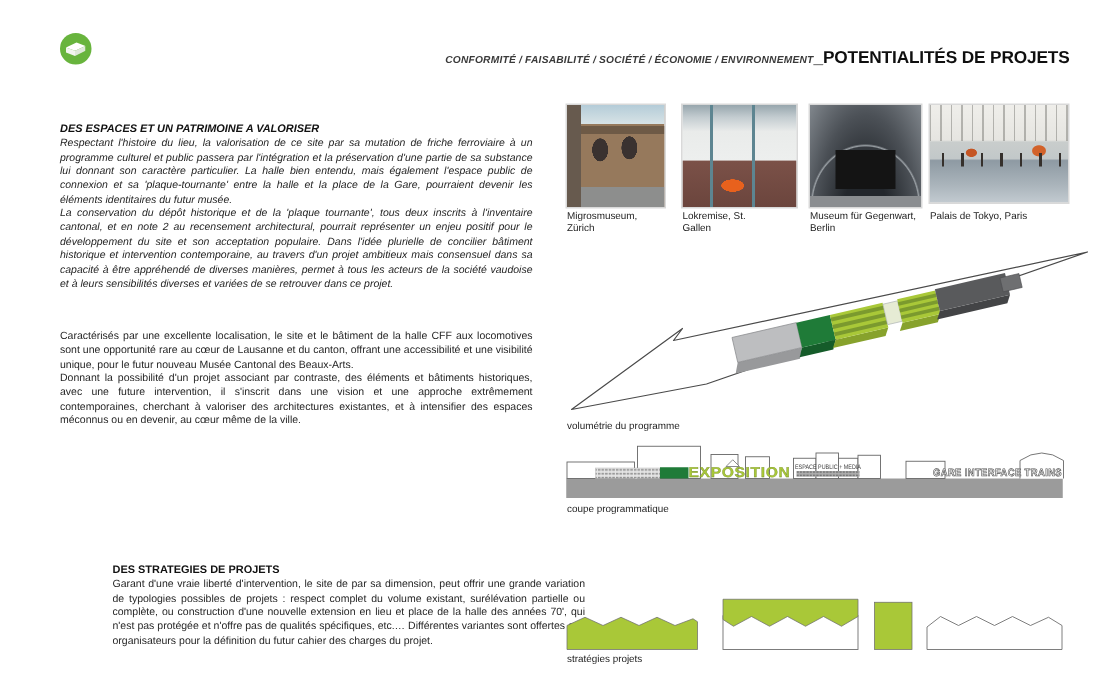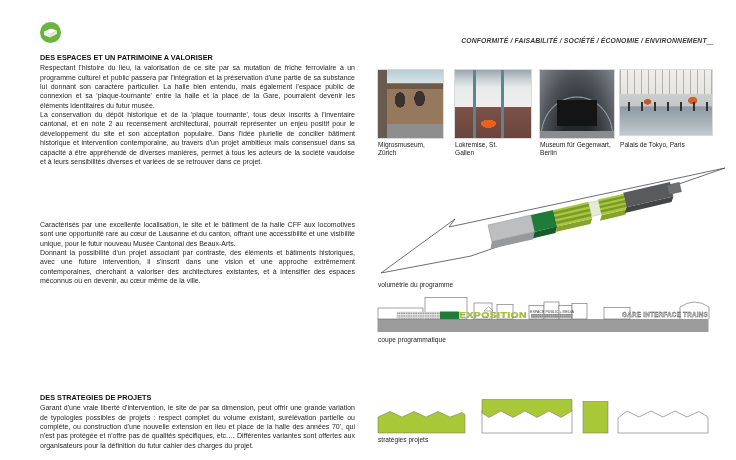--- a/index.html
+++ b/index.html
@@ -12,21 +12,21 @@
 
   
   .hdr{position:absolute;top:33px;right:23px;display:flex;align-items:baseline;white-space:nowrap;}
   .hdr .cats{font-size:6.8px;font-style:italic;font-weight:bold;color:#3a3a3a;letter-spacing:.15px;}
   .hdr .ttl{font-size:11.5px;font-weight:bold;color:#0f0f0f;letter-spacing:-.1px;}
 
   
   .col{position:absolute;left:40px;width:315px;}
   .col h2{margin:0 0 1px 0;font-size:7.3px;line-height:9.4px;color:#111;}
   .col p{margin:0;font-size:7px;line-height:9.35px;text-align:justify;}
-  #sec1{top:53px;} #sec2{top:220px;} #sec3{top:393px;}
+  #sec1{top:81px;font-style:italic;} #sec2{top:220px;} #sec3{top:375px;margin-left:35px;}
 
   
   .photo{position:absolute;top:70px;outline:1px solid #d9d9d9;}
   #photo1{left:378px;width:65px;height:68px;background-color:#96795c;
     background-image:
       radial-gradient(ellipse 9px 13px at 34% 44%, #3a3230 58%, rgba(0,0,0,0) 60%),
       radial-gradient(ellipse 9px 13px at 64% 42%, #3a3230 58%, rgba(0,0,0,0) 60%),
       linear-gradient(90deg, #675a4e 0 14%, rgba(0,0,0,0) 14%),
       linear-gradient(180deg, #b4ccd8 0%, #d8e3e6 19%, rgba(0,0,0,0) 19%),
       linear-gradient(0deg, #8d8e8d 0 20%, rgba(0,0,0,0) 20%),
@@ -78,20 +78,21 @@
     <svg width="13" height="10" viewBox="0 0 13 10">
       <polygon points="0,3.6 7,0.4 13,2.6 6,5.9" fill="#ffffff"></polygon>
       <polygon points="0,3.6 6,5.9 6,9.4 0,7.0" fill="#f2f5ef"></polygon>
       <polygon points="6,5.9 13,2.6 13,5.9 6,9.4" fill="#dfe8da"></polygon>
     </svg>
   </div>
 
   <div class="hdr">
     <span class="cats">CONFORMITÉ / FAISABILITÉ / SOCIÉTÉ / ÉCONOMIE / ENVIRONNEMENT</span>
       <span class="ttl">_</span>
+      <span class="ttl">POTENTIALITÉS DE PROJETS</span>
   </div>
 
   <div class="col" id="sec1">
     <h2>DES ESPACES ET UN PATRIMOINE A VALORISER</h2>
     <p>Respectant l'histoire du lieu, la valorisation de ce site par sa mutation de friche ferroviaire à un programme culturel et public passera par l'intégration et la préservation d'une partie de sa substance lui donnant son caractère particulier. La halle bien entendu, mais également l'espace public de connexion et sa 'plaque-tournante' entre la halle et la place de la Gare, pourraient devenir les éléments identitaires du futur musée.</p>
     <p>La conservation du dépôt historique et de la 'plaque tournante', tous deux inscrits à l'inventaire cantonal, et en note 2 au recensement architectural, pourrait représenter un enjeu positif pour le développement du site et son acceptation populaire. Dans l'idée plurielle de concilier bâtiment historique et intervention contemporaine, au travers d'un projet ambitieux mais consensuel dans sa capacité à être appréhendé de diverses manières, permet à tous les acteurs de la société vaudoise et à leurs sensibilités diverses et variées de se retrouver dans ce projet.</p>
   </div>
   <div class="col" id="sec2">
     <p>Caractérisés par une excellente localisation, le site et le bâtiment de la halle CFF aux locomotives sont une opportunité rare au cœur de Lausanne et du canton, offrant une accessibilité et une visibilité unique, pour le futur nouveau Musée Cantonal des Beaux-Arts.</p>
     <p>Donnant la possibilité d'un projet associant par contraste, des éléments et bâtiments historiques, avec une future intervention, il s'inscrit dans une vision et une approche extrêmement contemporaines, cherchant à valoriser des architectures existantes, et à intensifier des espaces méconnus ou en devenir, au cœur même de la ville.</p>

